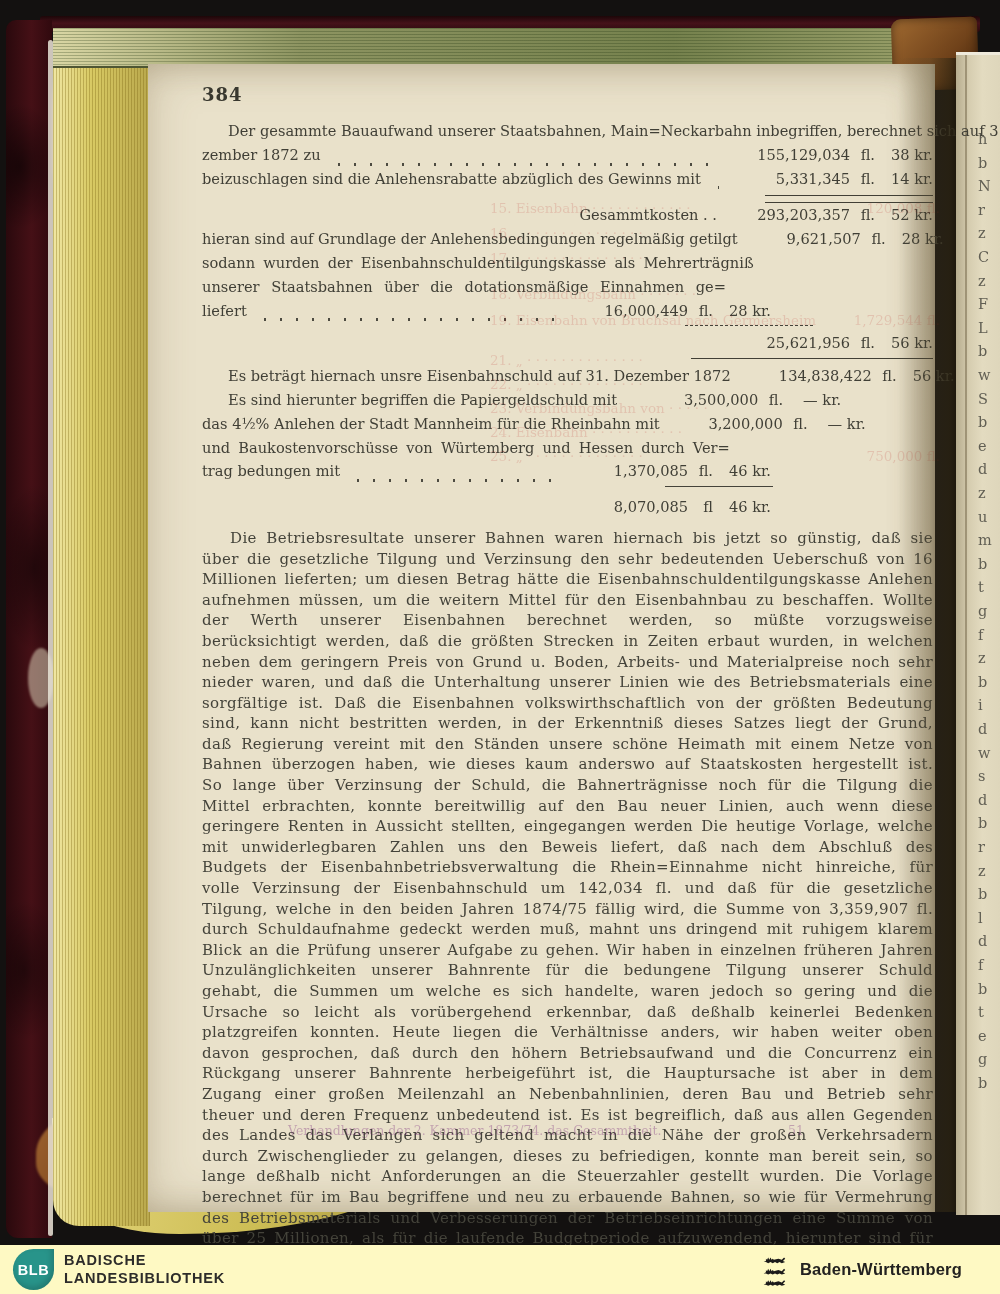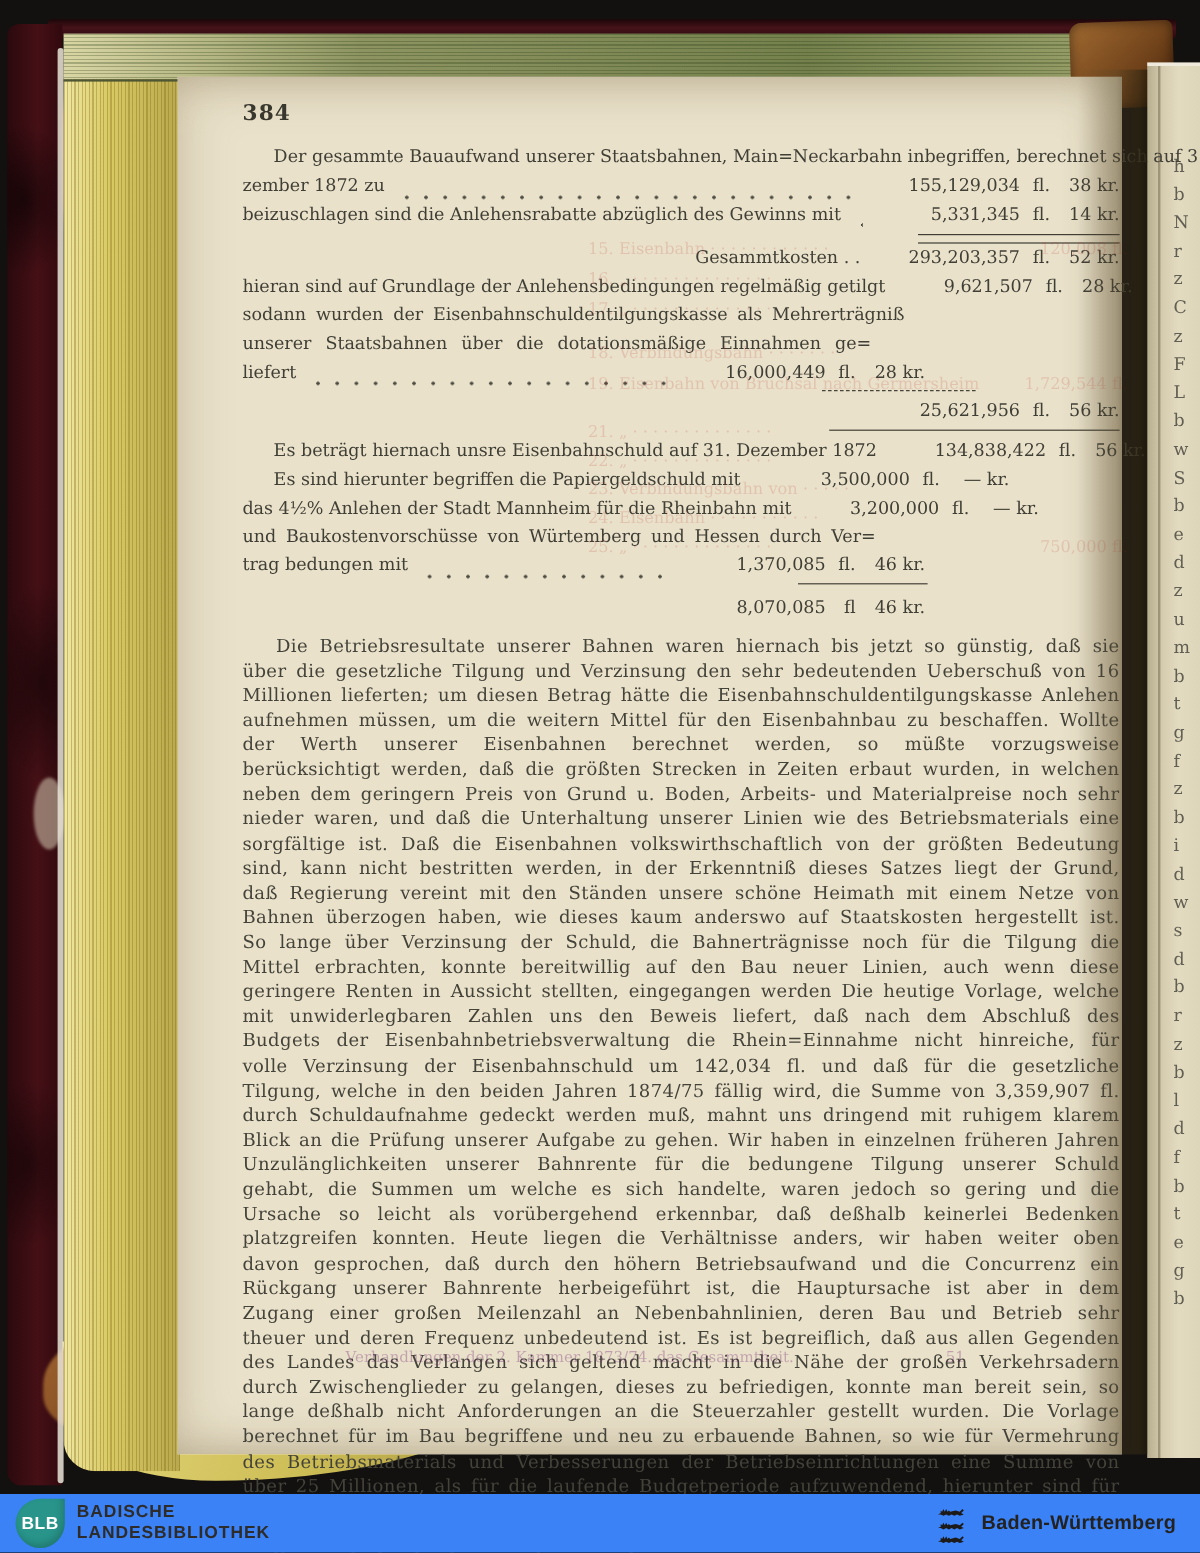--- a/index.html
+++ b/index.html
@@ -86,29 +86,29 @@
   .body p{margin:0;text-indent:28px;}
   
   .ghost-row{position:absolute;left:342px;width:450px;display:flex;justify-content:space-between;
     font-size:13.5px;color:#b91c1c;opacity:.15;filter:blur(.55px);white-space:nowrap;pointer-events:none;}
   .ghost-footer{position:absolute;left:140px;top:1059px;width:516px;display:flex;justify-content:space-between;
     font-size:12.5px;color:#701a75;opacity:.32;filter:blur(.6px);white-space:nowrap;pointer-events:none;}
   
   .eg{position:absolute;left:22px;width:26px;font-size:14.5px;color:#45443c;opacity:.82;
     font-family:"DejaVu Serif",serif;}
   
-  .footer{position:absolute;left:0;bottom:0;width:1000px;height:49px;background:#3b82f6;z-index:9;
+  .footer{position:absolute;left:0;bottom:0;width:1000px;height:49px;background:#fef9c3;z-index:9;
     font-family:"Liberation Sans","DejaVu Sans",sans-serif;display:flex;align-items:center;}
   .blb-badge{position:absolute;left:13px;top:4px;width:41px;height:41px;background:#28948a;
     border-radius:50% 0 50% 50%;display:flex;align-items:center;justify-content:center;
     box-shadow:inset -2px -3px 6px rgba(0,0,0,.18);}
   .blb-badge span{color:#fff;font-weight:bold;font-size:14.5px;letter-spacing:.5px;}
   .lib-name{position:absolute;left:64px;top:7px;font-weight:bold;font-size:14.5px;line-height:17.5px;
     letter-spacing:.8px;color:#2d2c2a;}
-  .state-group{position:absolute;right:20px;top:0;height:49px;display:flex;align-items:center;gap:10px;}
+  .state-group{position:absolute;right:38px;top:0;height:49px;display:flex;align-items:center;gap:10px;}
   .state-group svg{display:block;}
   .state-name{font-size:16.5px;font-weight:bold;color:#232220;letter-spacing:.2px;}
 </style>
 </head>
 <body>
 
 <div class="stage">
   <div class="cover-top"></div>
   <div class="cover-left"></div>
   <div class="fe-bottom"></div>

